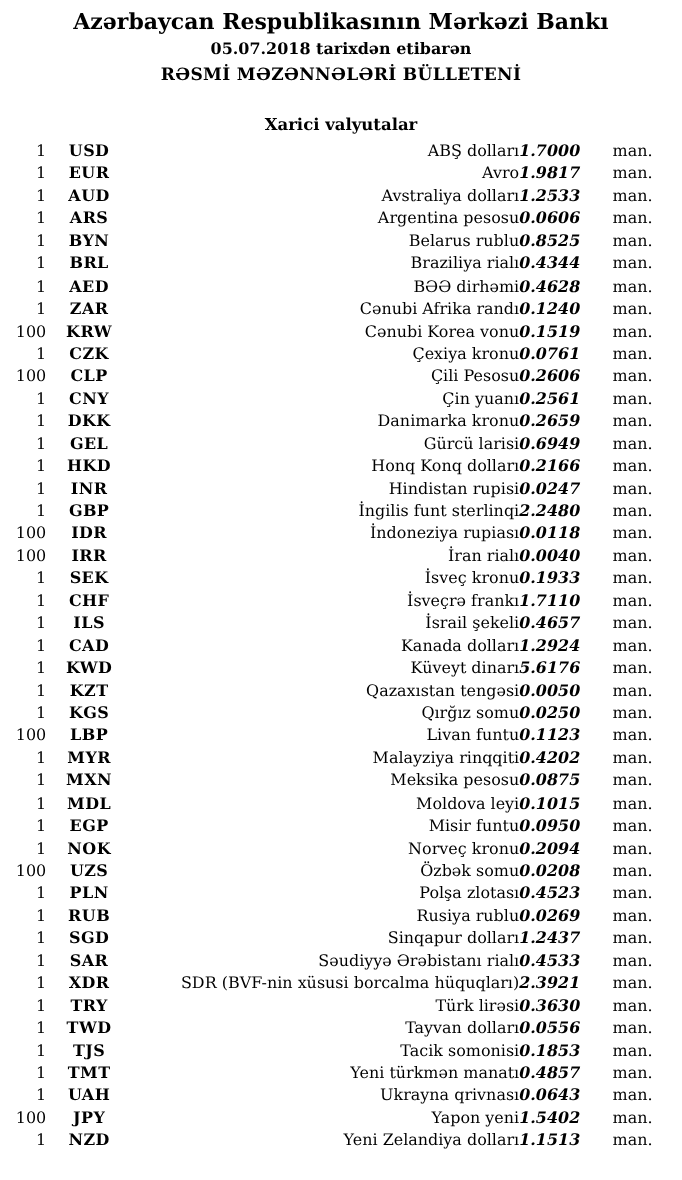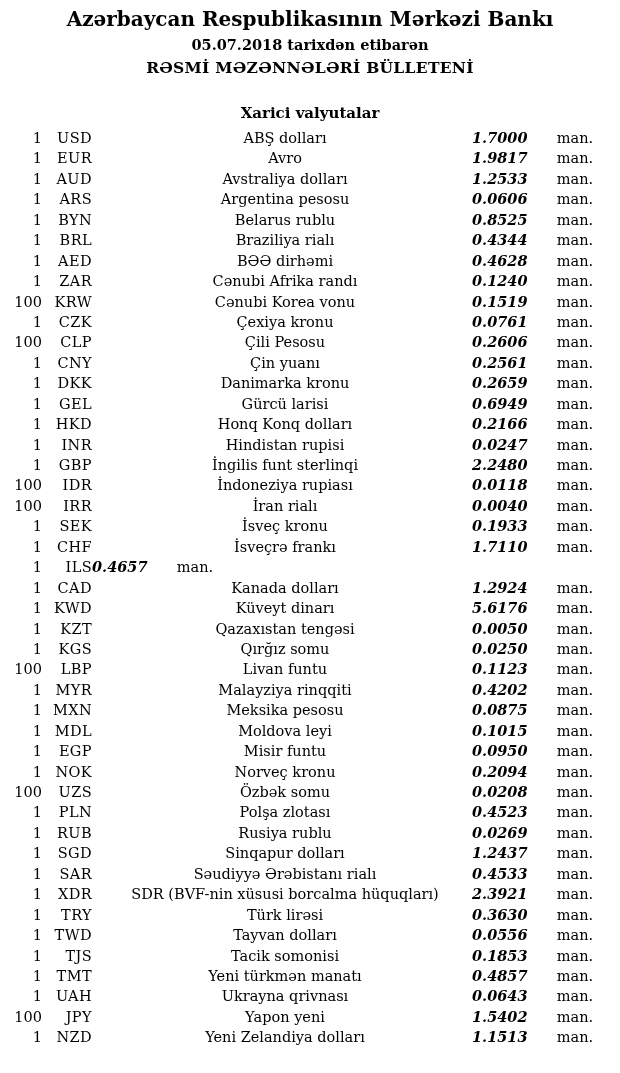--- a/index.html
+++ b/index.html
@@ -67,27 +67,28 @@
     padding-right: 22px;
   }
   .qty {
     width: 42px;
     flex: 0 0 42px;
     text-align: right;
   }
   .code {
     width: 46px;
     flex: 0 0 46px;
-    text-align: right;
-    margin-left: 4px;
+    text-align: center;
+    margin-left: 16px;
     letter-spacing: 0.4px;
+    font-weight: bold;
   }
   .name {
     flex: 1 1 auto;
-    text-align: center;
+    text-align: right;
     padding-left: 6px;
     overflow: hidden;
   }
   .rate {
     flex: 0 0 80px;
     width: 80px;
     text-align: left;
     font-weight: bold;
     font-style: italic;
   }
@@ -275,20 +276,21 @@
     <span class="qty">1</span>
     <span class="code">CHF</span>
     <span class="name">İsveçrə frankı</span>
     <span class="rate">1.7110</span>
     <span class="unit">man.</span>
   </div>
 
   <div class="row">
     <span class="qty">1</span>
     <span class="code">ILS</span>
+    <span class="name">İsrail şekeli</span>
     <span class="rate">0.4657</span>
     <span class="unit">man.</span>
   </div>
 
   <div class="row">
     <span class="qty">1</span>
     <span class="code">CAD</span>
     <span class="name">Kanada dolları</span>
     <span class="rate">1.2924</span>
     <span class="unit">man.</span>

